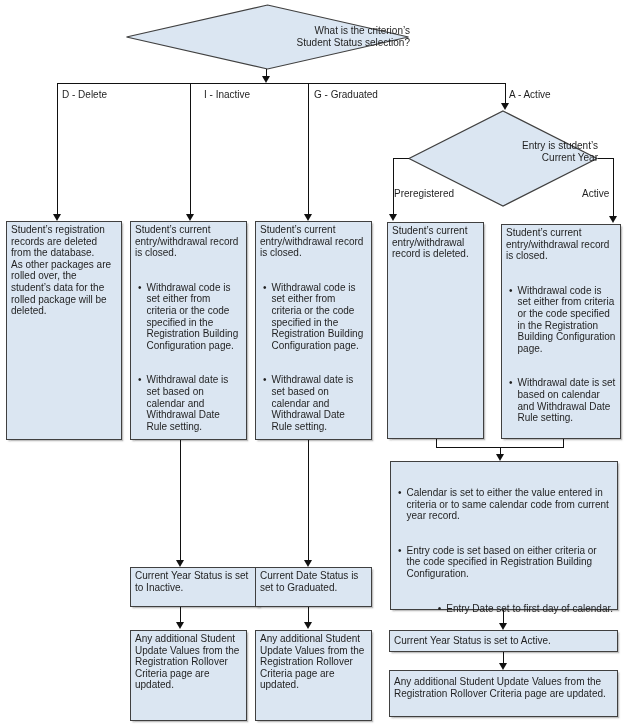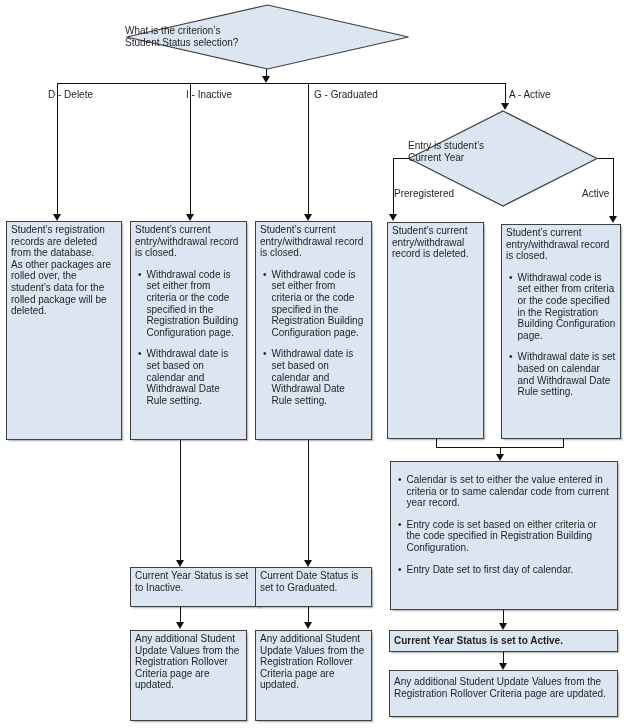--- a/index.html
+++ b/index.html
@@ -5,35 +5,35 @@
   html,body{margin:0;padding:0;background:#ffffff;}
   .canvas{
     position:relative;width:624px;height:728px;background:#ffffff;
     font-family:"Liberation Sans",sans-serif;color:#1f1f1f;overflow:hidden;
   }
   .fbox{
     position:absolute;background:#dbe6f2;border:1px solid #404040;
     box-sizing:border-box;font-size:10px;line-height:1.16;
     padding:2px 4px;box-shadow:1.5px 1.5px 1.5px rgba(140,140,140,.55);
   }
-  .fbox.single{display:flex;align-items:center;font-weight:bold;}
+  .fbox.single{display:flex;align-items:center;}
   .para{margin:0;}
-  .bullet{display:flex;margin-top:10px;}
+  .bullet{display:flex;margin-top:23px;justify-content:flex-end;}
   .bullet::before{content:"\2022";flex:0 0 auto;margin:0 5px 0 3px;}
   .vline{position:absolute;width:1px;background:#111111;}
   .hline{position:absolute;height:1px;background:#111111;}
   .ahead{
     position:absolute;width:0;height:0;
     border-left:4px solid transparent;border-right:4px solid transparent;
     border-top:7px solid #111111;
   }
   .lbl{position:absolute;font-size:10px;white-space:nowrap;}
   .dshape{position:absolute;overflow:visible;}
   .dshape polygon{fill:#dbe6f2;stroke:#404040;stroke-width:1.2;}
-  .dtext{position:absolute;text-align:left;font-size:10px;line-height:1.16;}
+  .dtext{position:absolute;text-align:right;font-size:10px;line-height:1.16;}
 </style>
 </head>
 <body>
 
 <div class="canvas">
 
   <svg class="dshape" style="left:125px;top:4px" width="285" height="66">
     <polygon points="142.5,1 283.5,33 142.5,65 1.5,33"></polygon>
   </svg>
   <div class="dtext" style="left:125px;top:25px;width:285px">
@@ -51,22 +51,22 @@
 
   <div class="vline" style="left:190px;top:83px;height:132px"></div>
   <div class="ahead" style="left:186px;top:214px"></div>
 
   <div class="vline" style="left:308px;top:83px;height:132px"></div>
   <div class="ahead" style="left:304px;top:214px"></div>
 
   <div class="vline" style="left:505px;top:83px;height:21px"></div>
   <div class="ahead" style="left:501px;top:103px"></div>
 
-  <div class="lbl" style="left:48px;top:89px">D - Delete</div>
-  <div class="lbl" style="left:186px;top:89px">I - Inactive</div>
+  <div class="lbl" style="left:62px;top:89px">D - Delete</div>
+  <div class="lbl" style="left:204px;top:89px">I - Inactive</div>
   <div class="lbl" style="left:314px;top:89px">G - Graduated</div>
   <div class="lbl" style="left:509px;top:89px">A - Active</div>
 
   <svg class="dshape" style="left:408px;top:110px" width="190" height="97">
     <polygon points="95,1 189,48.5 95,96 1,48.5"></polygon>
   </svg>
   <div class="dtext" style="left:408px;top:140px;width:190px">
     <div>Entry is student’s</div>
     <div>Current Year</div>
   </div>

